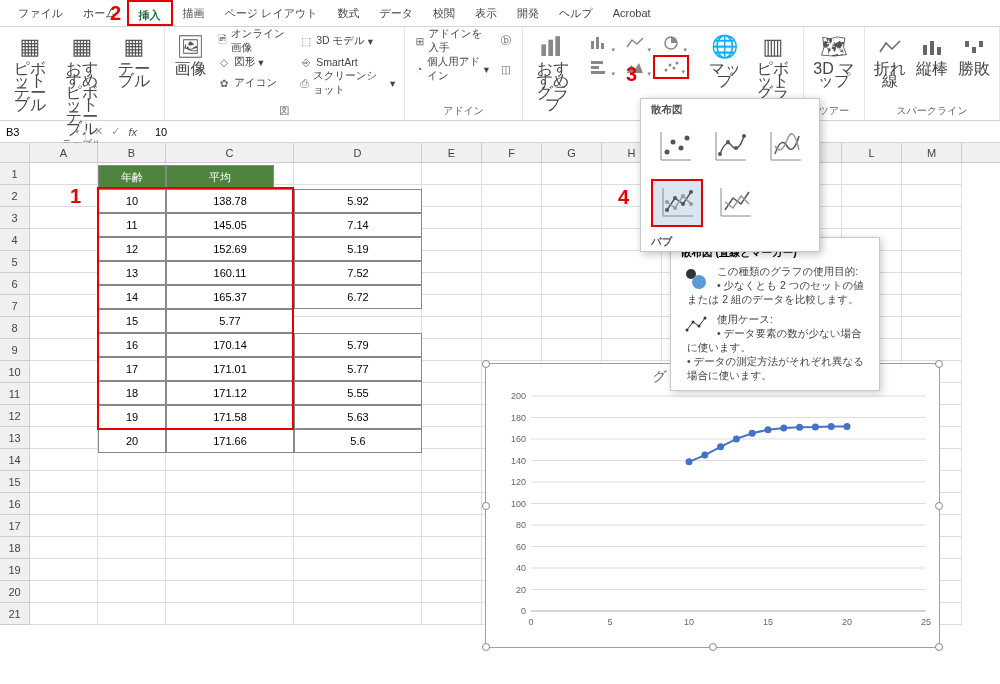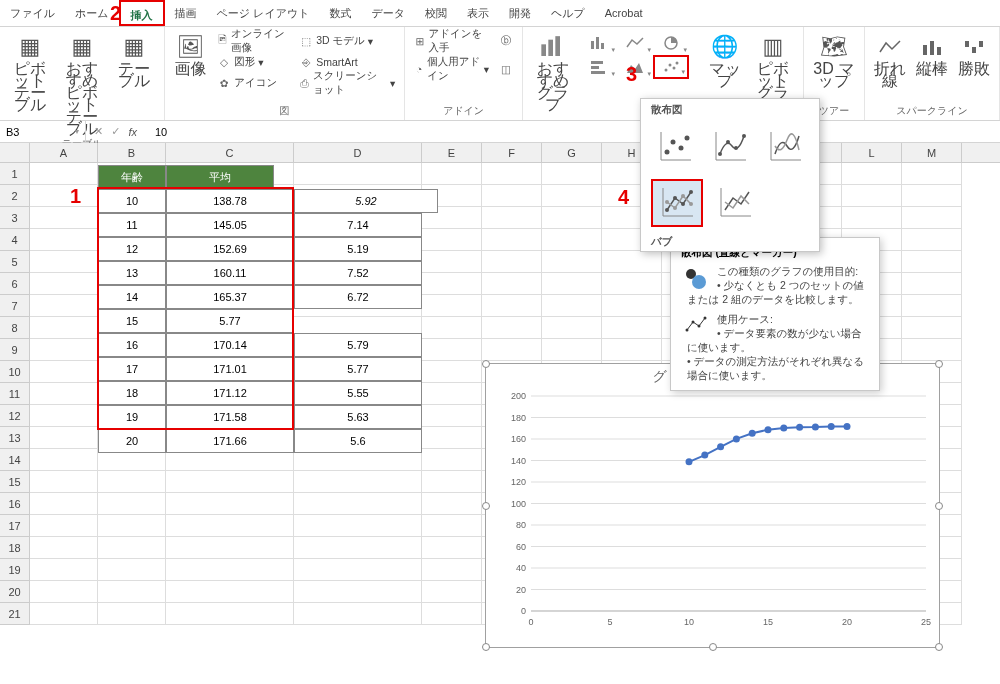--- a/index.html
+++ b/index.html
@@ -1,19 +1,19 @@
 <!DOCTYPE html>
 <html><head>
 <meta charset="utf-8">
 <style>
 * { box-sizing: border-box; margin: 0; padding: 0; font-family: "Meiryo UI", "Yu Gothic UI", sans-serif; }
 body { background: #fff; font-size: 11px; width: 1000px; height: 684px; overflow: hidden; position: relative; }
 
 
-.tabs { display: flex; align-items: flex-start; height: 27px; padding-left: 0; background: #fff; border-bottom: 1px solid #d4d4d4; }
+.tabs { display: flex; align-items: flex-start; height: 27px; padding-left: 8px; background: #fff; border-bottom: 1px solid #d4d4d4; }
 .tab { padding: 0 10px; height: 26px; line-height: 26px; color: #444; cursor: pointer; font-size: 11px; }
 .tab.active { border-bottom: 2px solid #217346; color: #217346; font-weight: bold; }
 .tab.hl { border: 2px solid #e60000; }
 
 
 .ribbon { display: flex; height: 94px; background: #fff; border-bottom: 1px solid #d4d4d4; }
 .group { display: flex; flex-direction: column; justify-content: space-between; padding: 4px 6px 2px; border-right: 1px solid #e5e5e5; }
 .group-label { text-align: center; color: #666; font-size: 10px; height: 14px; }
 .group-body { display: flex; align-items: flex-start; gap: 4px; flex: 1; }
 .big-btn { display: flex; flex-direction: column; align-items: center; width: 48px; padding: 2px; cursor: pointer; }
@@ -652,21 +652,21 @@
 
   <div class="data-table" style="left:98px; top:22px;">
     <div style="display:flex">
       <div class="th" style="width:68px">年齢</div>
       <div class="th" style="width:108px">平均</div>
     </div>
     <div id="tbody">
         <div style="display: flex;">
           <div class="td" style="width: 68px;">10</div>
           <div class="td" style="width: 128px;">138.78</div>
-          <div class="td" style="width: 144px; font-style: italic;">5.92</div>
+          <div class="td" style="width: 128px;">5.92</div>
         </div>
         <div style="display: flex;">
           <div class="td" style="width: 68px;">11</div>
           <div class="td" style="width: 128px;">145.05</div>
           <div class="td" style="width: 128px;">7.14</div>
         </div>
         <div style="display: flex;">
           <div class="td" style="width: 68px;">12</div>
           <div class="td" style="width: 128px;">152.69</div>
           <div class="td" style="width: 128px;">5.19</div>

